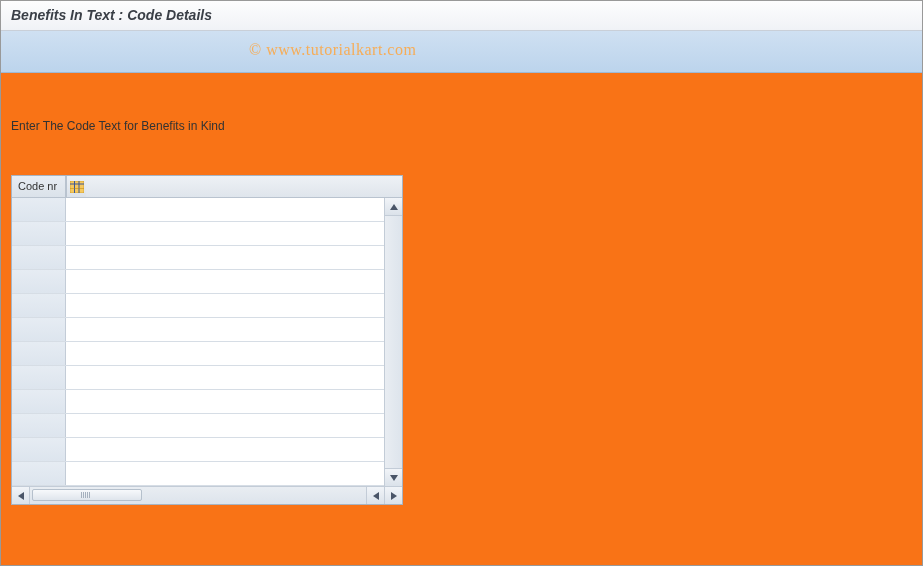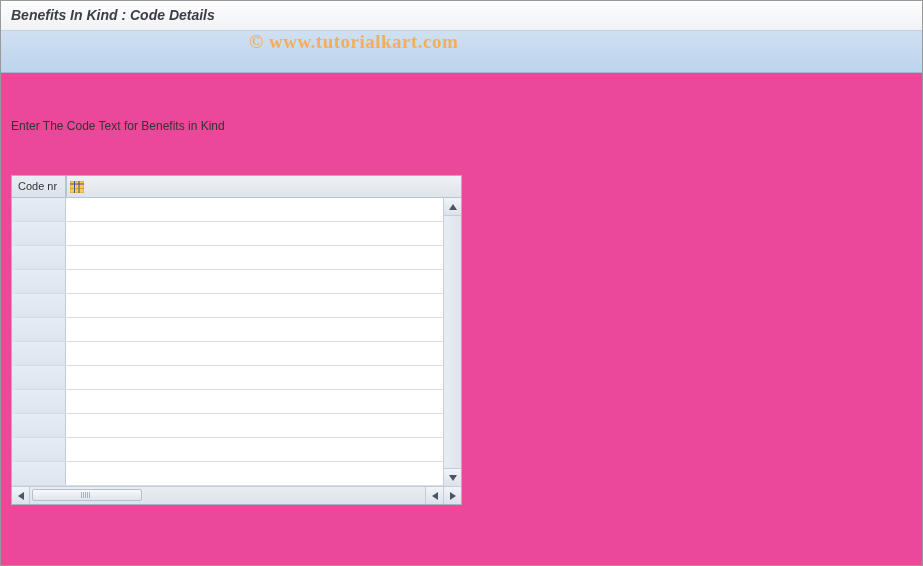--- a/index.html
+++ b/index.html
@@ -25,42 +25,41 @@
   }
   .toolbar {
     height: 42px;
     background: linear-gradient(#cfe0f2, #bcd4ec);
     border-bottom: 1px solid #9fb9d4;
     position: relative;
   }
   .watermark {
     position: absolute;
     left: 248px;
-    top: 0;
-    font-size: 19px;
+    top: 10px;
+    font-size: 16px;
     color: rgba(255,165,60,0.85);
     letter-spacing: 0.5px;
     font-family: Georgia, serif;
     pointer-events: none;
-    font-weight: bold;
   }
   .content {
     padding: 46px 10px 25px 10px;
-    background: #ec4899;
+    background: #f97316;
     height: calc(100% - 72px);
   }
   .instruction {
     font-size: 12px;
     color: #333;
     margin-bottom: 42px;
   }
 
   
   .table-control {
-    width: 451px;
+    width: 392px;
     border: 1px solid #a8b4c2;
     background: #fff;
     margin-top: 10px;
   }
   .tc-header-row {
     display: flex;
     height: 22px;
     background: linear-gradient(#eef1f5, #dfe5ec);
     border-bottom: 1px solid #b9c3cf;
   }
@@ -173,21 +172,21 @@
   .tri { width:0; height:0; }
   .tri-up { border-left:4px solid transparent; border-right:4px solid transparent; border-bottom:6px solid #4a5568; }
   .tri-down { border-left:4px solid transparent; border-right:4px solid transparent; border-top:6px solid #4a5568; }
   .tri-left { border-top:4px solid transparent; border-bottom:4px solid transparent; border-right:6px solid #4a5568; }
   .tri-right { border-top:4px solid transparent; border-bottom:4px solid transparent; border-left:6px solid #4a5568; }
 </style>
 </head>
 <body>
 
 <div class="title-bar">
-  <h1>Benefits In Kind : Code Details</h1>
+  <h1>Benefits In Text : Code Details</h1>
 </div>
 
 <div class="toolbar">
   <div class="watermark">© www.tutorialkart.com</div>
 </div>
 
 <div class="content">
   <div class="instruction">Enter The Code Text for Benefits in Kind</div>
 
   <div class="table-control">

